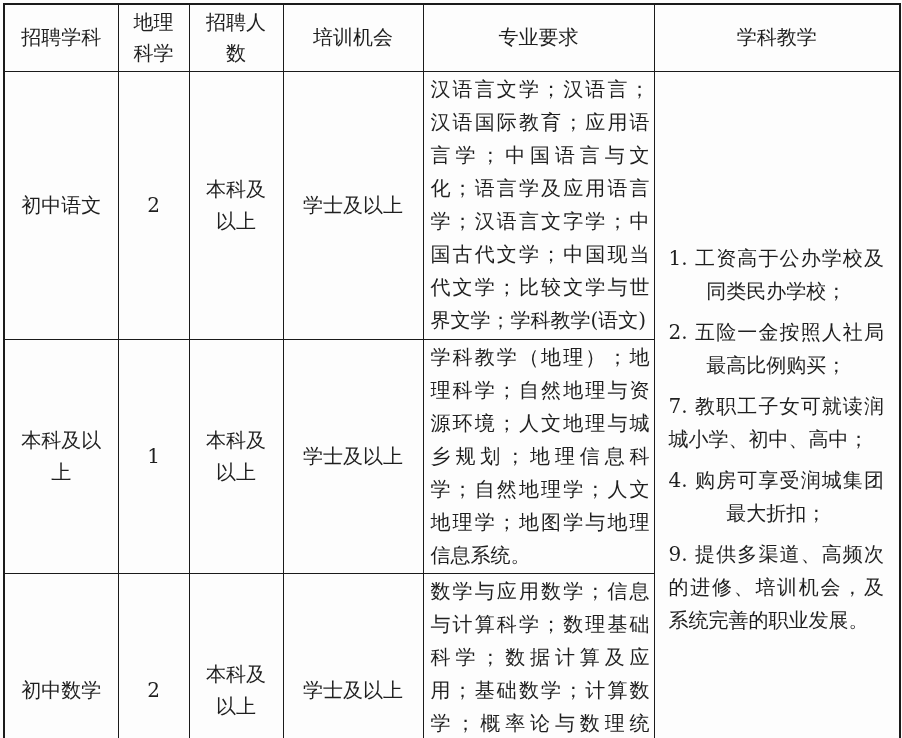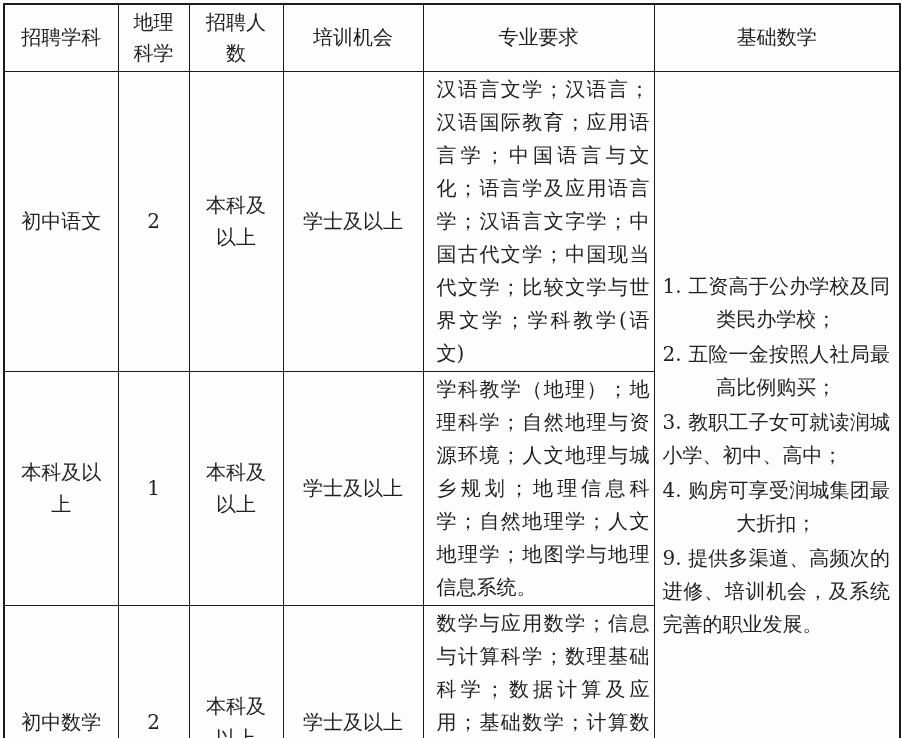--- a/index.html
+++ b/index.html
@@ -41,30 +41,30 @@
   .c-subject, .c-count, .c-edu, .c-degree {
     font-size: 20px;
     line-height: 32px;
     text-align: center;
     padding: 0 10px;
   }
   .c-majors {
     font-size: 20px;
     line-height: 33px;
     text-align: justify;
-    padding: 1px 4px 1px 13px;
+    padding: 1px 4px 1px 7px;
   }
   .c-majors.last-center { text-align-last: center; }
   .c-benefits {
     font-size: 20px;
     line-height: 33px;
     padding: 0 7px 0 6px;
   }
   .benefit {
-    margin: 2px;
+    margin: 8px;
     text-align: justify;
   }
   .benefit.center-end { text-align-last: center; }
 </style>
 </head>
 <body>
 
 <div class="sheet">
   <table class="recruit">
     <colgroup>
@@ -75,33 +75,33 @@
       <col style="width:231px">
       <col style="width:246px">
     </colgroup>
     <tbody>
       <tr class="hdr-row">
         <th>招聘学科</th>
         <th>地理科学</th>
         <th>招聘人数</th>
         <th>培训机会</th>
         <th>专业要求</th>
-        <th>基础数学</th>
+        <th>学科教学</th>
       </tr>
 
       <tr class="row-1">
         <td class="c-subject">初中语文</td>
         <td class="c-count">2</td>
         <td class="c-edu">本科及以上</td>
         <td class="c-degree">学士及以上</td>
         <td class="c-majors">汉语言文学；汉语言；汉语国际教育；应用语言学；中国语言与文化；语言学及应用语言学；汉语言文字学；中国古代文学；中国现当代文学；比较文学与世界文学；学科教学(语文)</td>
         <td class="c-benefits" rowspan="3">
           <p class="benefit center-end">1. 工资高于公办学校及同类民办学校；</p>
           <p class="benefit center-end">2. 五险一金按照人社局最高比例购买；</p>
-          <p class="benefit">3. 教职工子女可就读润城小学、初中、高中；</p>
+          <p class="benefit">7. 教职工子女可就读润城小学、初中、高中；</p>
           <p class="benefit center-end">4. 购房可享受润城集团最大折扣；</p>
           <p class="benefit">9. 提供多渠道、高频次的进修、培训机会，及系统完善的职业发展。</p>
         </td>
       </tr>
 
       <tr class="row-2">
         <td class="c-subject">本科及以上</td>
         <td class="c-count">1</td>
         <td class="c-edu">本科及以上</td>
         <td class="c-degree">学士及以上</td>

